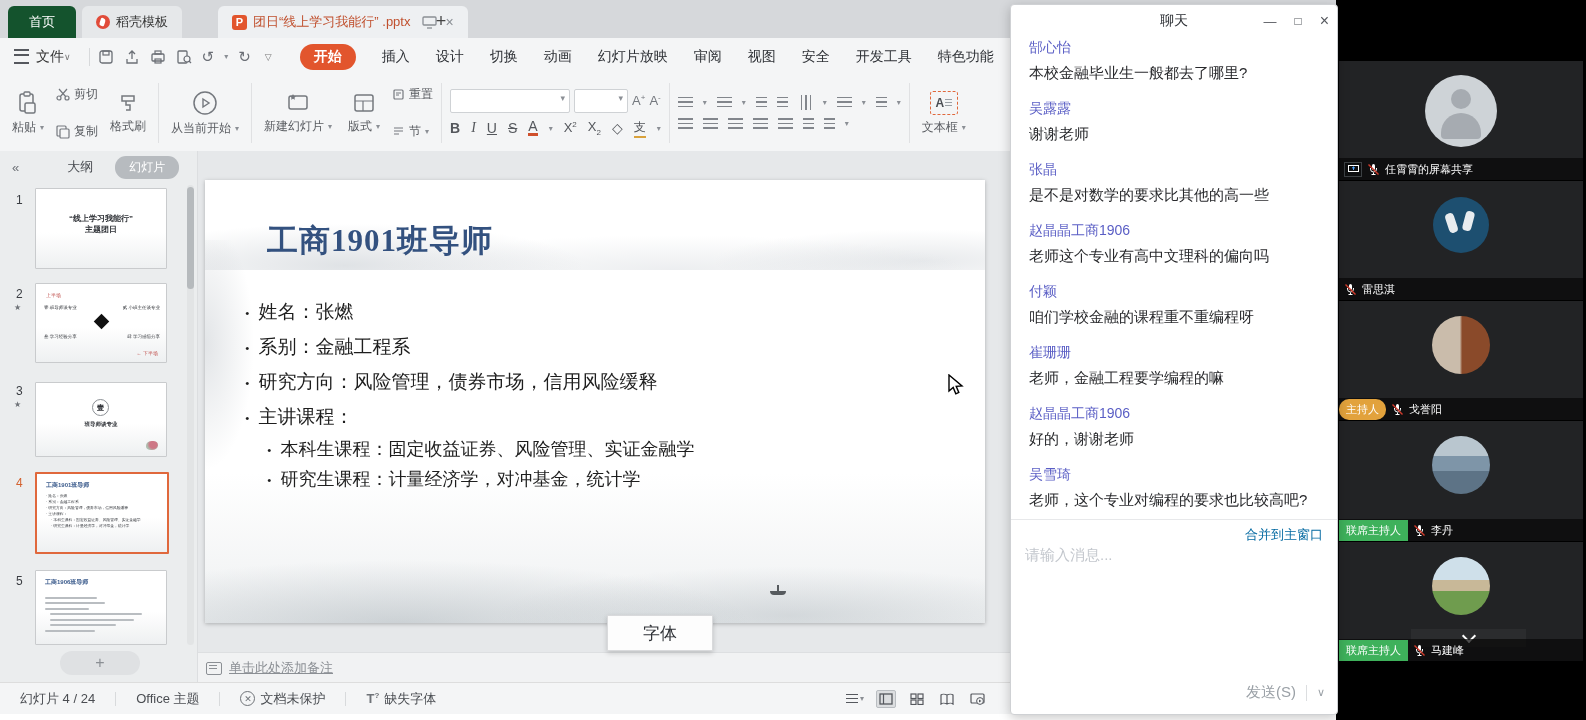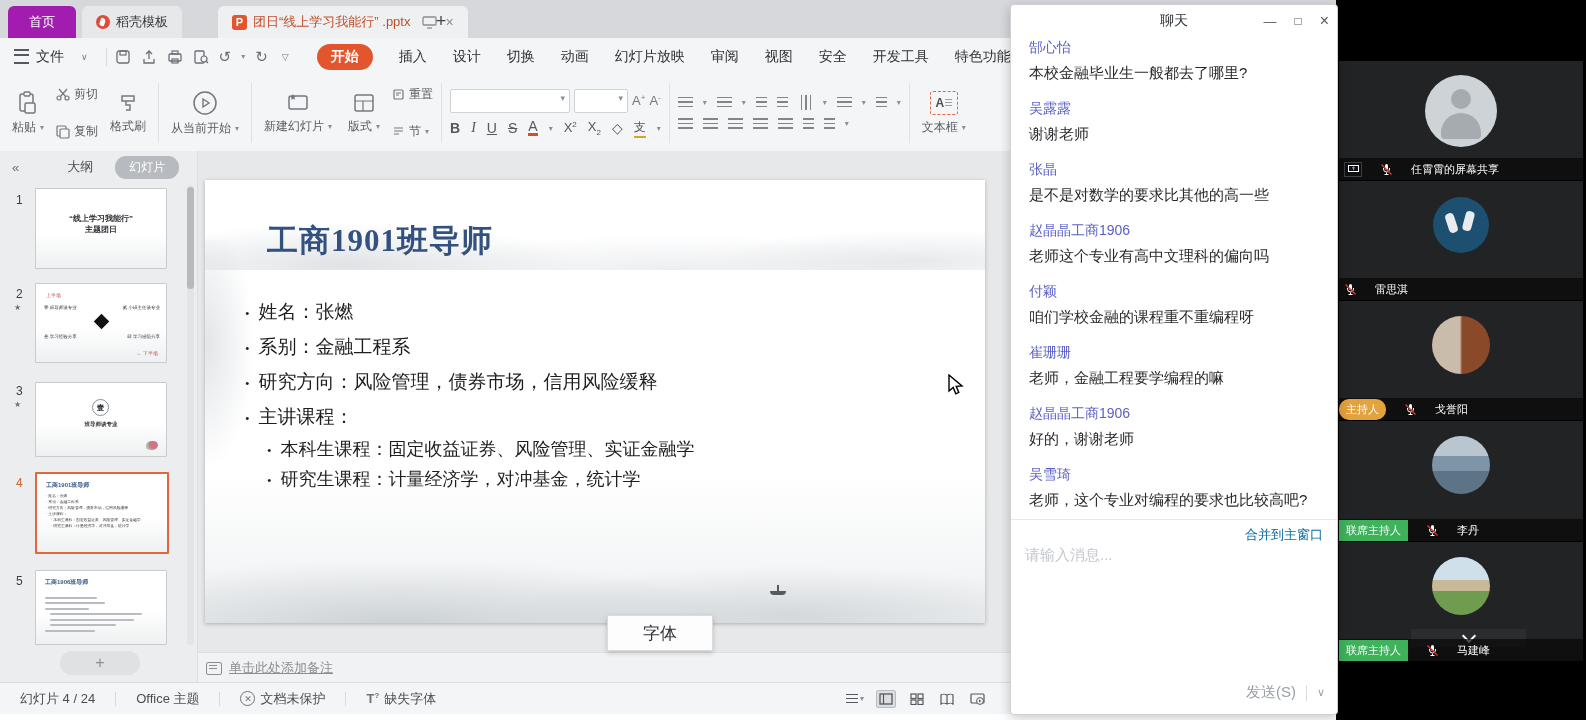--- a/index.html
+++ b/index.html
@@ -6,37 +6,37 @@
   .root{position:relative;width:1586px;height:720px;overflow:hidden;background:#fff;
         font-family:"Liberation Sans",sans-serif;-webkit-font-smoothing:antialiased;}
 
   
   .app{position:absolute;left:0;top:0;width:1336px;height:720px;background:#fff;}
 
   
   .tabbar{position:absolute;left:0;top:0;width:100%;height:38px;background:#d6d8db;}
   .tab{position:absolute;bottom:0;height:32px;display:flex;align-items:center;gap:6px;
        padding:0 14px;font-size:13px;border-radius:6px 6px 0 0;color:#333;}
-  .tab.home{left:8px;width:40px;background:#a21caf;color:#fff;justify-content:center;}
+  .tab.home{left:8px;width:40px;background:#14532d;color:#fff;justify-content:center;}
   .tab.docer{left:82px;background:#e6e8ea;}
   .tab.doc{left:218px;background:#eef0f2;color:#c0502e;}
   .docer-ico{width:14px;height:14px;border-radius:50%;background:#e14b39;position:relative;flex:0 0 auto;}
   .docer-ico::after{content:"";position:absolute;left:4px;top:3px;width:5px;height:8px;background:#fff;border-radius:3px 6px 2px 4px;transform:rotate(18deg);}
   .p-ico{width:15px;height:15px;border-radius:3px;background:#e2552d;color:#fff;font-size:11px;font-weight:bold;
          display:flex;align-items:center;justify-content:center;flex:0 0 auto;}
   .tab-tools{display:flex;align-items:center;gap:8px;margin-left:6px;color:#8a8e94;}
   .newtab{position:absolute;left:428px;bottom:4px;width:26px;height:26px;font-size:18px;color:#444;
           display:flex;align-items:center;justify-content:center;}
 
   
   .menubar{position:absolute;left:0;top:38px;width:100%;height:37px;background:#f4f5f6;
            display:flex;align-items:center;font-size:14px;color:#333;border-bottom:1px solid #e6e7e9;}
   .hamb{width:15px;height:11px;border-top:2px solid #55585e;border-bottom:2px solid #55585e;margin:0 7px 0 14px;position:relative;}
   .hamb::after{content:"";position:absolute;left:0;top:3px;width:100%;height:2px;background:#55585e;}
-  .file-lbl{margin-right:17px;}
+  .file-lbl{margin-right:0;}
   .mini-car{font-size:9px;color:#777;margin-right:10px;}
   .vsep{width:1px;height:18px;background:#d7d9db;margin:0 8px;}
   .qicons{display:flex;align-items:center;gap:10px;color:#6b6f76;}
   .qicons svg{display:block;}
   .menu-items{display:flex;align-items:center;gap:26px;margin-left:18px;}
   .mi{color:#2f3237;}
   .mi.pill{background:#e2552d;color:#fff;padding:4px 14px;border-radius:14px;font-weight:bold;}
   .search{display:flex;align-items:center;gap:4px;margin-left:26px;color:#2f3237;}
   .lens{width:10px;height:10px;border:2px solid #555;border-radius:50%;position:relative;}
   .lens::after{content:"";position:absolute;left:9px;top:9px;width:5px;height:2px;background:#555;transform:rotate(45deg);}
@@ -161,21 +161,21 @@
   .chat-input{border-top:1px solid #e7e8ea;flex:1;position:relative;}
   .merge{position:absolute;right:14px;top:6px;font-size:13px;color:#0369a1;}
   .chat-ph{position:absolute;left:14px;top:26px;font-size:15px;color:#c3c7cd;}
   .send-row{position:absolute;right:12px;bottom:12px;display:flex;align-items:center;gap:10px;font-size:15px;color:#9aa0a6;}
   .send-sep{width:1px;height:16px;background:#dcdee0;}
 
   
   .video{position:absolute;left:1336px;top:0;width:250px;height:720px;background:#000;}
   .tile{position:absolute;left:3px;width:244px;height:119px;background:#222325;border-top:1px solid #000;overflow:hidden;}
   .tile-label{position:absolute;left:0;bottom:0;width:100%;height:22px;background:rgba(8,8,8,.72);
-              display:flex;align-items:center;gap:18px;padding-left:5px;font-size:11px;color:#fff;box-sizing:border-box;}
+              display:flex;align-items:center;gap:5px;padding-left:5px;font-size:11px;color:#fff;box-sizing:border-box;}
   .badge{font-size:11px;color:#fff;padding:3px 7px;margin-left:-5px;}
   .badge.host{background:#e2a23c;border-radius:10px;}
   .badge.cohost{background:#3eb15b;}
   .avatar{position:absolute;left:50%;top:44px;transform:translate(-50%,-50%);border-radius:50%;}
   .av-person{width:72px;height:72px;background:#ced3d7;top:50px;}
   .av-person .head{position:absolute;left:26px;top:14px;width:20px;height:20px;border-radius:50%;background:#a6abb1;}
   .av-person .bod{position:absolute;left:16px;top:38px;width:40px;height:26px;border-radius:20px 20px 4px 4px;background:#a6abb1;}
   .av-hands{width:56px;height:56px;background:#1d4f70;}
   .av-hands i{position:absolute;width:9px;height:20px;background:#e8ecef;border-radius:4px;}
   .av-hands i.h1{left:14px;top:16px;transform:rotate(-18deg);}

